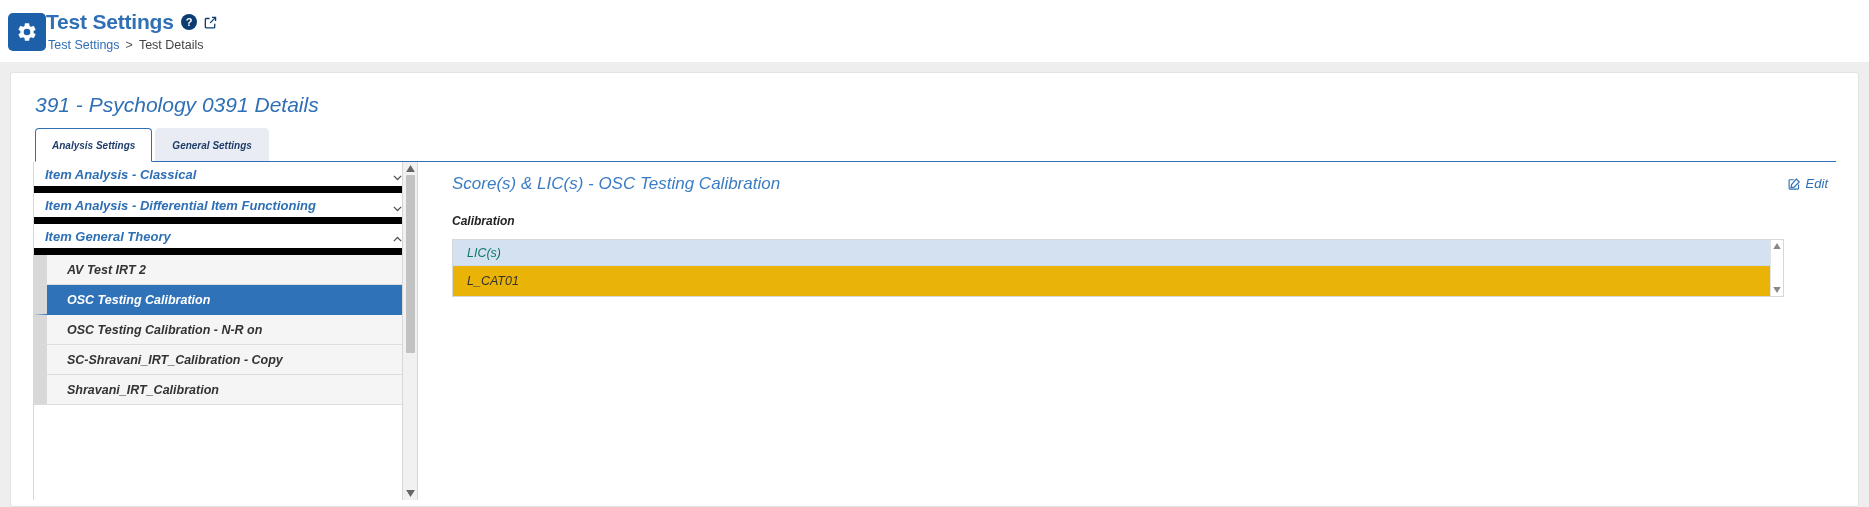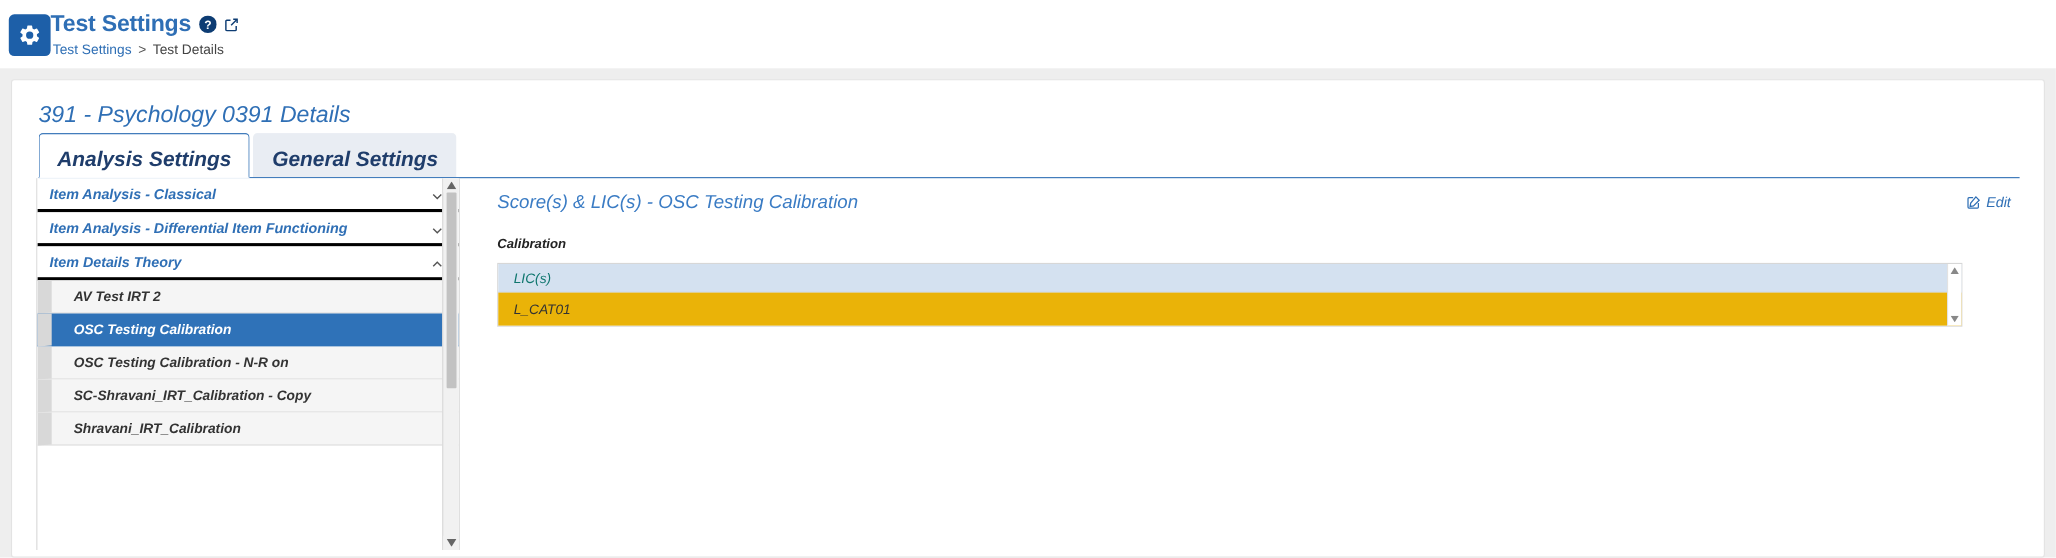--- a/index.html
+++ b/index.html
@@ -77,24 +77,24 @@
   
   .tabs {
     display: flex;
     align-items: flex-end;
     gap: 3px;
     border-bottom: 1px solid #2f6fb5;
     margin-left: 2px;
     height: 31px;
   }
   .tab {
-    font-size: 19px;
+    font-size: 10px;
     font-weight: bold;
     color: #1f3d6b;
-    padding: 16px 16px 7px 16px;
+    padding: 9px 16px 7px 16px;
     border-radius: 4px 4px 0 0;
     cursor: pointer;
     line-height: 16px;
     position: relative;
   }
   .tab.active {
     background: #ffffff;
     border: 1px solid #2f6fb5;
     border-bottom: 1px solid #ffffff;
     margin-bottom: -1px;
@@ -115,21 +115,21 @@
   .left-pane {
     width: 385px;
     flex: 0 0 385px;
     border-left: 1px solid #d7d7d7;
     border-right: 1px solid #d7d7d7;
     position: relative;
     overflow: hidden;
   }
   .accordion-list { }
   .acc-header {
-    border-bottom: 3px solid #000000;
+    border-bottom: 7px solid #000000;
     height: 31px;
     display: flex;
     align-items: center;
     justify-content: space-between;
     padding: 0 14px 0 11px;
     background: #ffffff;
     cursor: pointer;
   }
   .acc-title {
     font-size: 13px;
@@ -321,21 +321,21 @@
           <div class="acc-header">
             <span class="acc-title">Item Analysis - Differential Item Functioning</span>
             <span class="chev">
               <svg width="11" height="11" viewBox="0 0 12 12" fill="none" stroke="#555" stroke-width="1.4">
                 <path d="M2 4.2 6 8.2 10 4.2"></path>
               </svg>
             </span>
           </div>
 
           <div class="acc-header">
-            <span class="acc-title">Item Details Theory</span>
+            <span class="acc-title">Item General Theory</span>
             <span class="chev">
               <svg width="11" height="11" viewBox="0 0 12 12" fill="none" stroke="#555" stroke-width="1.4">
                 <path d="M2 7.8 6 3.8 10 7.8"></path>
               </svg>
             </span>
           </div>
 
           <div class="sub-list">
             <div class="sub-item">AV Test IRT 2</div>
             <div class="sub-item selected">OSC Testing Calibration</div>

